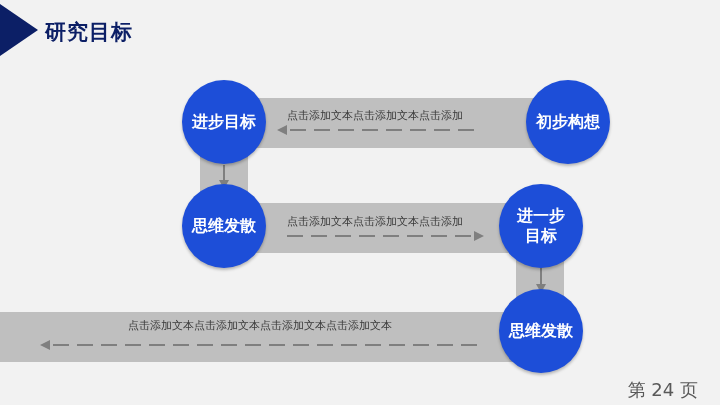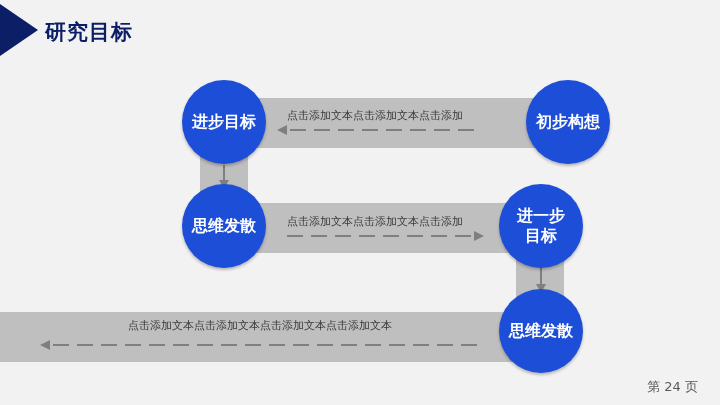--- a/index.html
+++ b/index.html
@@ -13,21 +13,21 @@
   .band-text { position:absolute; font-size:11px; color:#3a3a3a; white-space:nowrap; }
   .circle { position:absolute; width:84px; height:84px; border-radius:50%; background:#1d4ed8;
             color:#fff; font-weight:bold; font-size:16px; line-height:20px; text-align:center;
             display:flex; align-items:center; justify-content:center; box-shadow:0 2px 3px rgba(0,0,0,0.25); }
   .circle span { display:block; max-width:70px; }
   .dash { position:absolute; height:2px; background:repeating-linear-gradient(to right,#7f7f7f 0 16px,transparent 16px 24px); }
   .ah-left { position:absolute; width:0; height:0; border-top:5px solid transparent; border-bottom:5px solid transparent; border-right:10px solid #7f7f7f; }
   .ah-right { position:absolute; width:0; height:0; border-top:5px solid transparent; border-bottom:5px solid transparent; border-left:10px solid #7f7f7f; }
   .v-line { position:absolute; width:2px; background:#7f7f7f; }
   .ah-down { position:absolute; width:0; height:0; border-left:5px solid transparent; border-right:5px solid transparent; border-top:9px solid #7f7f7f; }
-  .page-num { position:absolute; right:22px; top:378px; font-size:13px; color:#595959; }
+  .page-num { position:absolute; right:22px; top:378px; font-size:18px; color:#595959; }
 </style>
 </head>
 <body>
 
 <div class="title-arrow"></div>
 <div class="title">研究目标</div>
 
 <div class="band" style="left:250px;top:98px;width:290px;height:50px;"></div>
 <div class="band" style="left:200px;top:150px;width:48px;height:60px;"></div>
 <div class="band" style="left:250px;top:203px;width:290px;height:50px;"></div>

